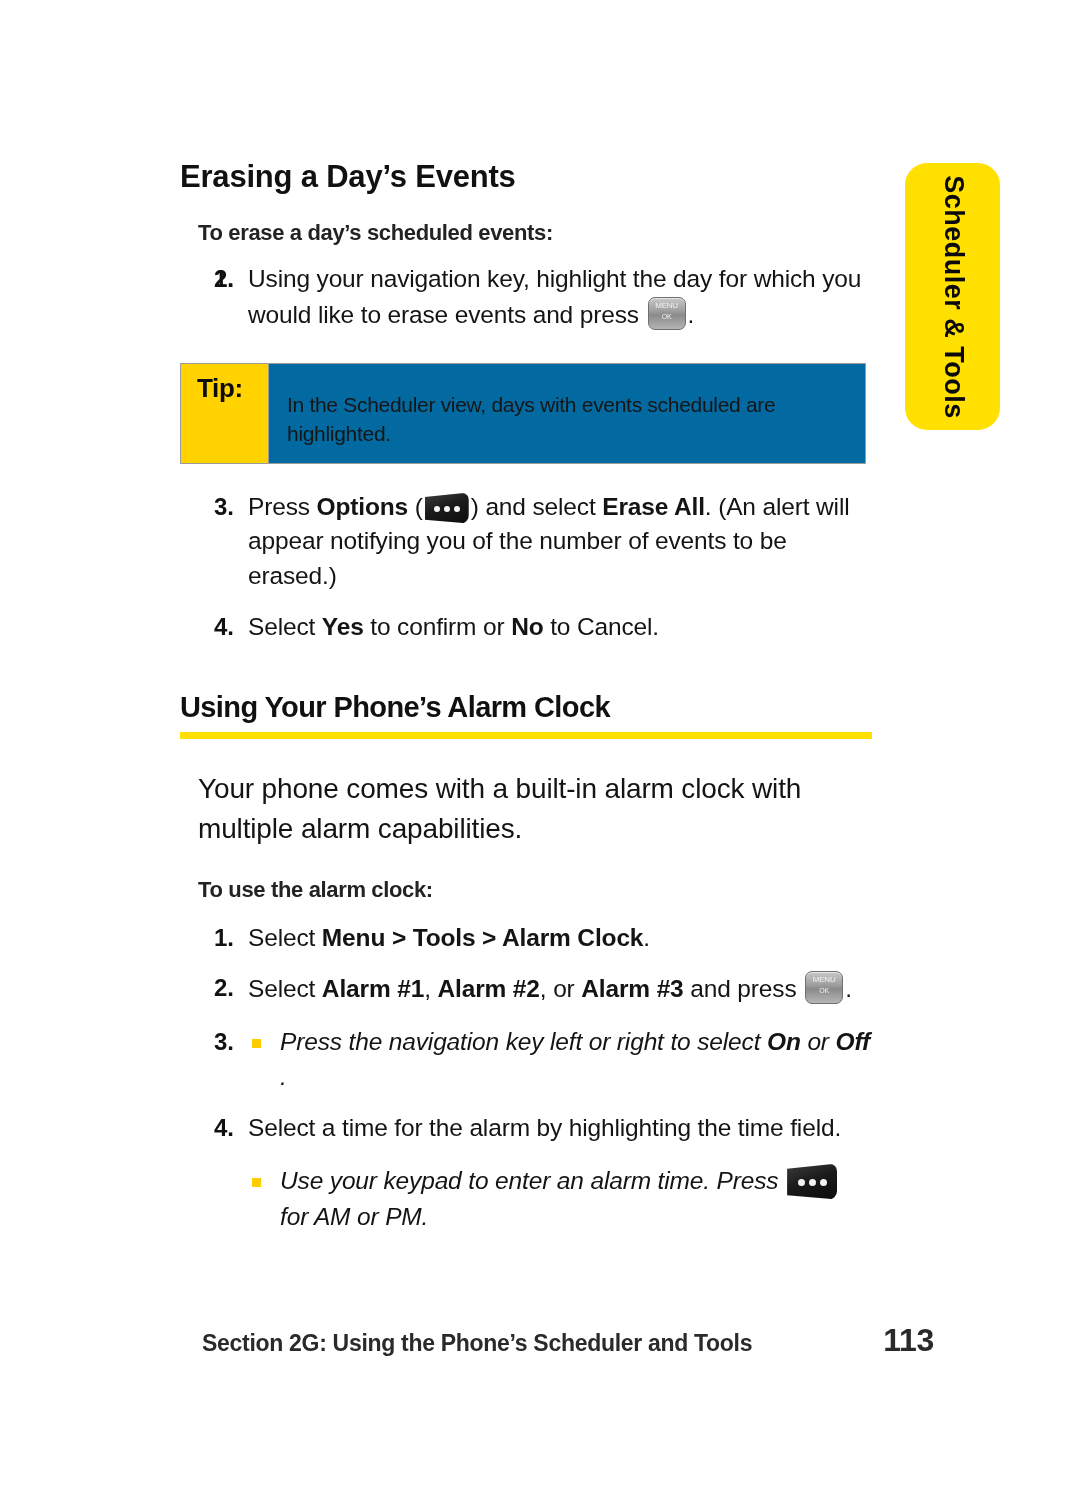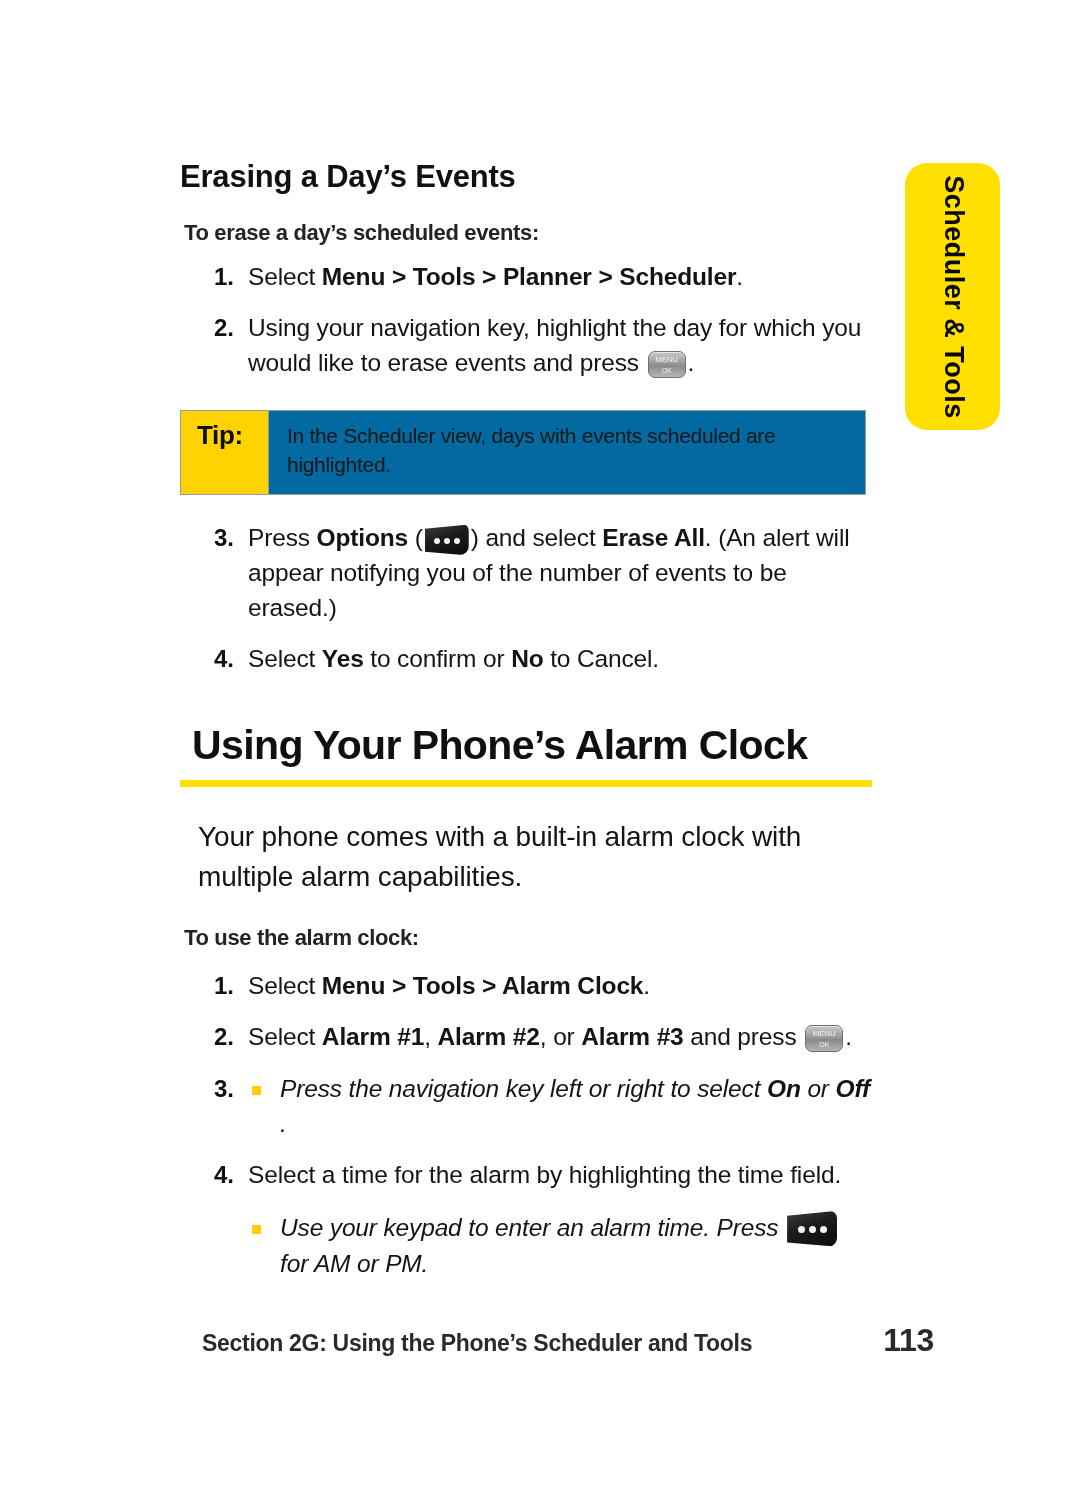--- a/index.html
+++ b/index.html
@@ -59,21 +59,21 @@
   h2.sub-head {
     margin: 0;
     font-size: 31px;
     font-weight: bold;
     letter-spacing: -0.2px;
     color: #111;
     line-height: 1.1;
   }
 
   .lead-in {
-    margin: 26px 0 0 4px;
+    margin: 26px 0 0 18px;
     font-size: 22px;
     font-weight: bold;
     letter-spacing: -0.35px;
     color: #232323;
   }
 
   
   .steps {
     margin: 14px 0 0 0;
     padding: 0;
@@ -140,34 +140,34 @@
     border-right: 1px solid #9b9b9b;
     font-size: 26px;
     font-weight: bold;
     color: #0d0d0d;
     padding: 9px 0 9px 16px;
     box-sizing: border-box;
     letter-spacing: -0.3px;
   }
   .tip-body {
     flex: 1 1 auto;
-    padding: 11px 14px 14px 18px;
+    padding: 27px 14px 14px 18px;
     font-size: 21px;
     line-height: 1.38;
     letter-spacing: -0.3px;
     color: #161616;
   }
 
   
   .chapter-head-wrap {
     margin: 46px 0 0 0;
   }
   h1.chapter-head {
-    margin: 12px;
-    font-size: 41px;
+    margin: 0;
+    font-size: 29px;
     font-weight: bold;
     letter-spacing: -0.6px;
     color: #101010;
     line-height: 1.12;
   }
   .rule {
     margin-top: 9px;
     height: 7px;
     width: 692px;
     background: #FFE000;
@@ -201,21 +201,21 @@
     font-size: 32px;
     font-weight: bold;
     padding-right: 8px;
   }
 
   
   .key-menu {
     display: inline-block;
     vertical-align: -7px;
     width: 38px;
-    height: 27px;
+    height: 33px;
     border-radius: 7px;
     background: linear-gradient(180deg,#c9c9c9 0%,#9e9e9e 42%,#8a8a8a 55%,#b5b5b5 100%);
     border: 1px solid #6f6f6f;
     box-sizing: border-box;
     position: relative;
     margin: 0 2px;
     box-shadow: inset 0 1px 0 rgba(255,255,255,.55);
   }
   .key-menu .t1, .key-menu .t2 {
     position: absolute;
@@ -276,21 +276,20 @@
 
   <div class="content">
 
     <h2 class="sub-head">Erasing a Day’s Events</h2>
 
     <div class="lead-in">To erase a day’s scheduled events:</div>
 
     <ol class="steps">
       <li>
         <span class="num">1.</span>
-        <span class="txt">Select <b>Menu &gt; Tools &gt; Planner &gt; Scheduler</b>.</span>
       </li>
       <li>
         <span class="num">2.</span>
         <span class="txt">Using your navigation key, highlight the day for which you would like to erase events and press <span class="key-menu"><span class="t1">MENU</span><span class="t2">OK</span></span>.</span>
       </li>
     </ol>
 
     <div class="tip-box">
       <div class="tip-label">Tip:</div>
       <div class="tip-body">In the Scheduler view, days with events scheduled are highlighted.</div>

